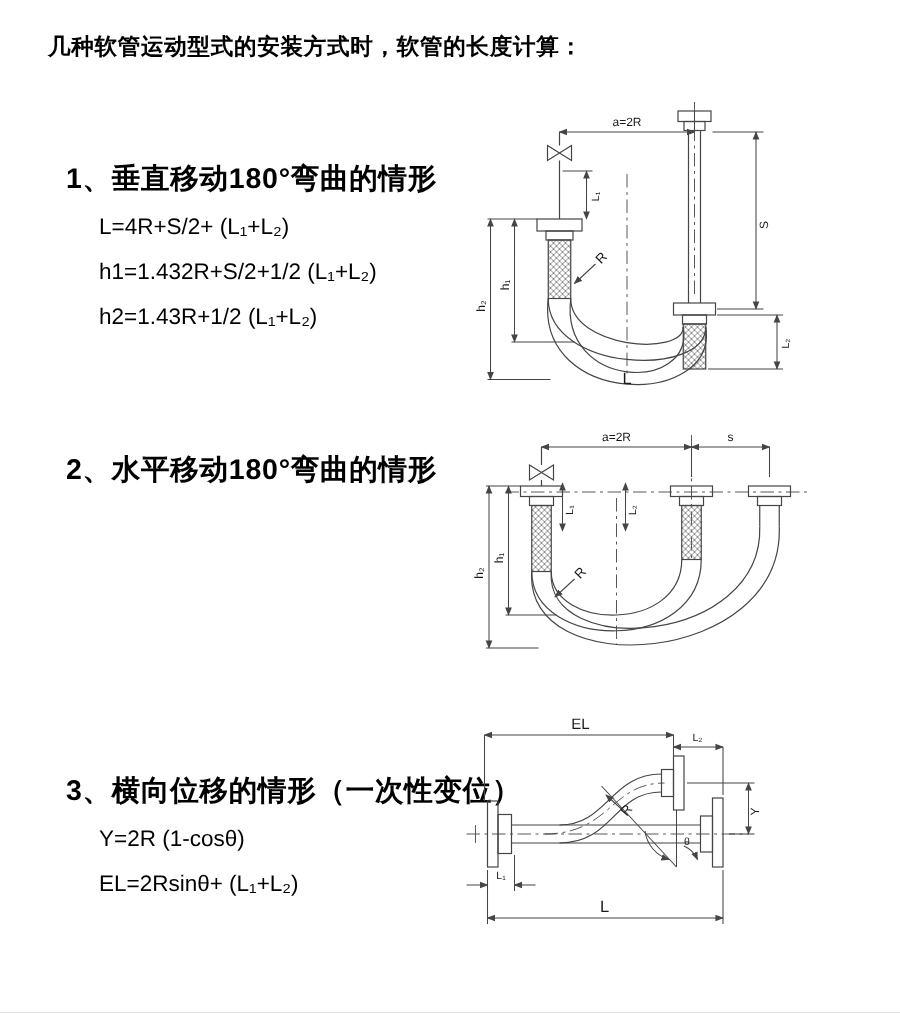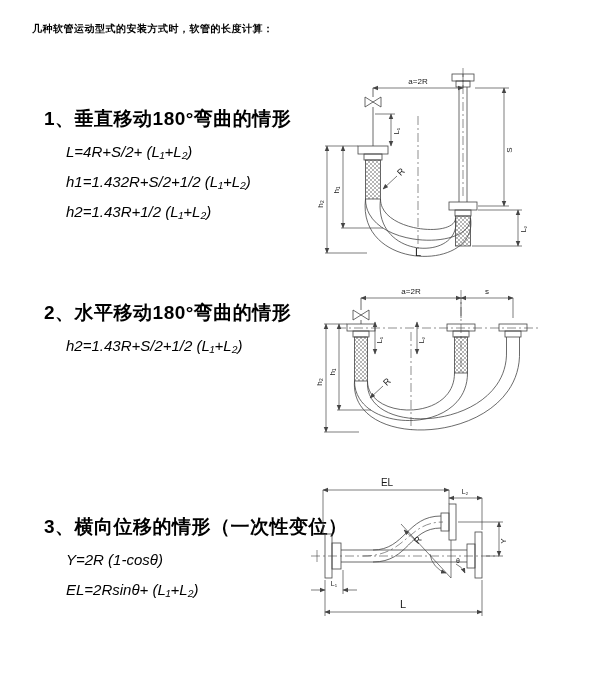--- a/index.html
+++ b/index.html
@@ -2,29 +2,29 @@
 <html><head>
 <meta charset="utf-8">
 <style>
   html,body{margin:0;padding:0;}
   body{
     width:600px;height:675px;position:relative;background:#ffffff;
     font-family:"Liberation Sans","DejaVu Sans",sans-serif;color:#000;
     overflow:hidden;border-bottom:1px solid #c9c9c9;
   }
   .page-title{
-    position:absolute;left:32px;top:22px;font-size:10px;font-weight:bold;
+    position:absolute;left:32px;top:22px;font-size:15px;font-weight:bold;
     letter-spacing:0.5px;
   }
   .section{position:absolute;left:44px;}
   .sec-1{top:106px;}
   .sec-2{top:300px;}
   .sec-3{top:514px;}
   .heading{font-size:19px;font-weight:bold;letter-spacing:0.5px;}
-  .formulas{margin-top:5px;margin-left:22px;font-style:italic;}
+  .formulas{margin-top:5px;margin-left:22px;}
   .formula{font-size:15px;line-height:30px;white-space:pre;}
   .diagram{position:absolute;}
   .d1{left:313px;top:62px;}
   .d2{left:313px;top:282px;}
   .d3{left:303px;top:472px;}
   svg{display:block;}
   svg text{font-family:"Liberation Sans","DejaVu Sans",sans-serif;fill:#1a1a1a;}
 </style>
 </head>
 <body>
@@ -36,21 +36,20 @@
   <div class="formulas">
     <div class="formula">L=4R+S/2+ (L₁+L₂)</div>
     <div class="formula">h1=1.432R+S/2+1/2 (L₁+L₂)</div>
     <div class="formula">h2=1.43R+1/2 (L₁+L₂)</div>
   </div>
 </div>
 
 <div class="section sec-2">
   <div class="heading">2、水平移动180°弯曲的情形</div>
   <div class="formulas">
-    <div class="formula">h2=1.43R+S/2+1/2 (L₁+L₂)</div>
   </div>
 </div>
 
 <div class="section sec-3">
   <div class="heading">3、横向位移的情形（一次性变位）</div>
   <div class="formulas">
     <div class="formula">Y=2R (1-cosθ)</div>
     <div class="formula">EL=2Rsinθ+ (L₁+L₂)</div>
   </div>
 </div>

